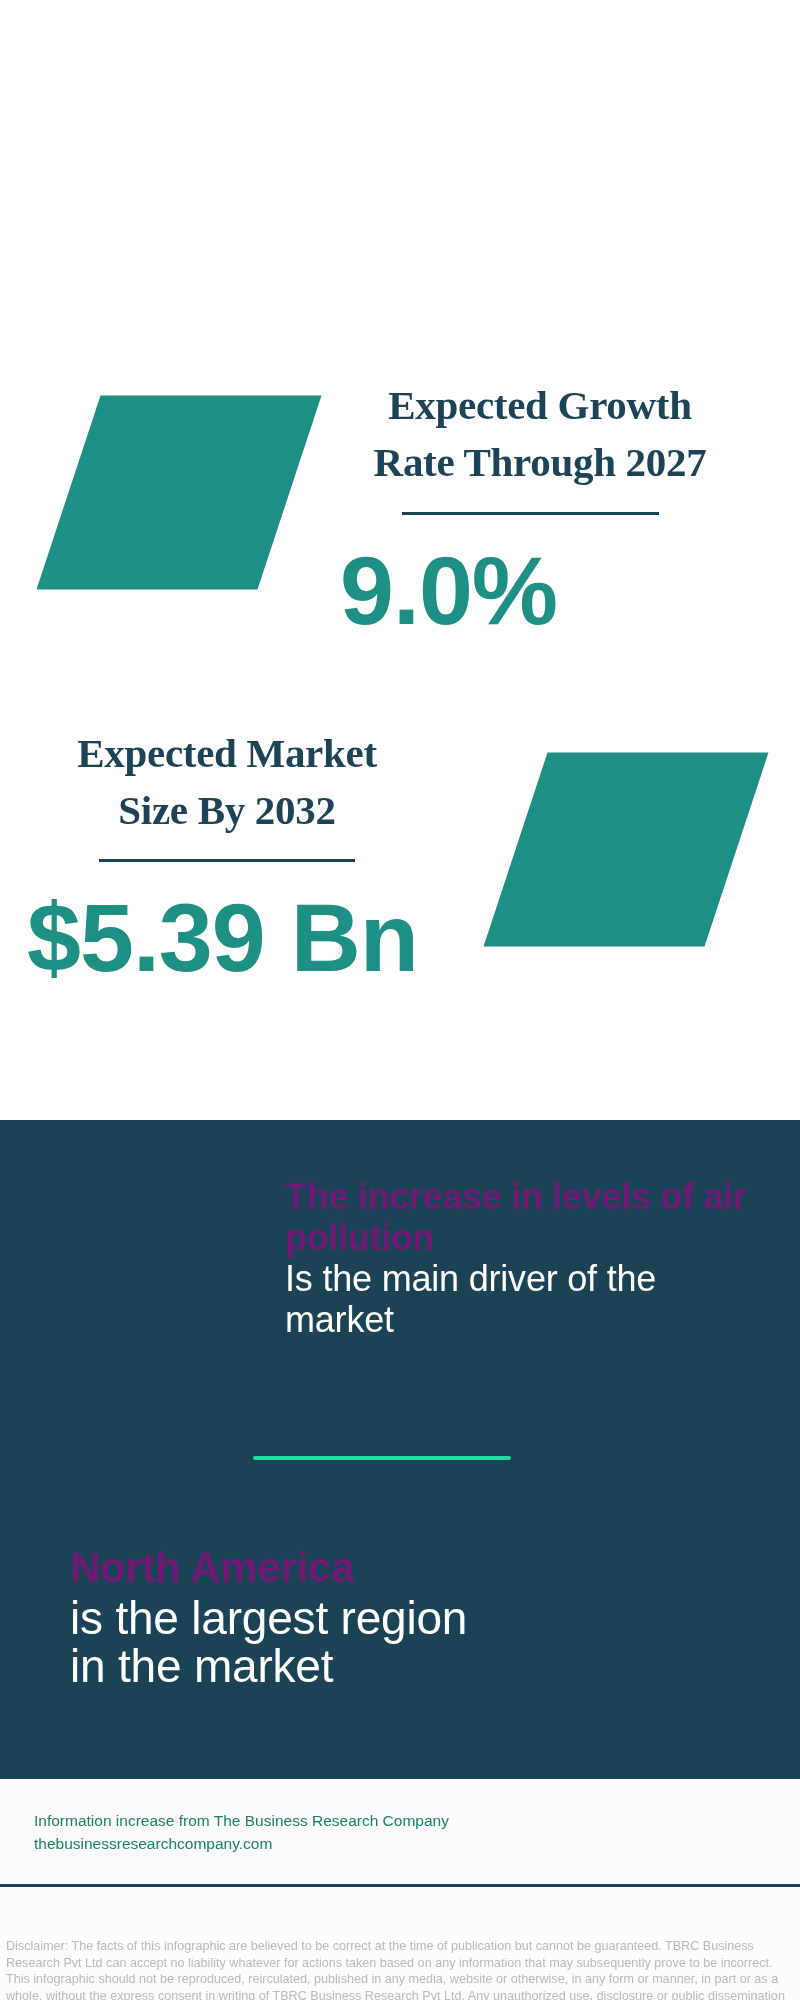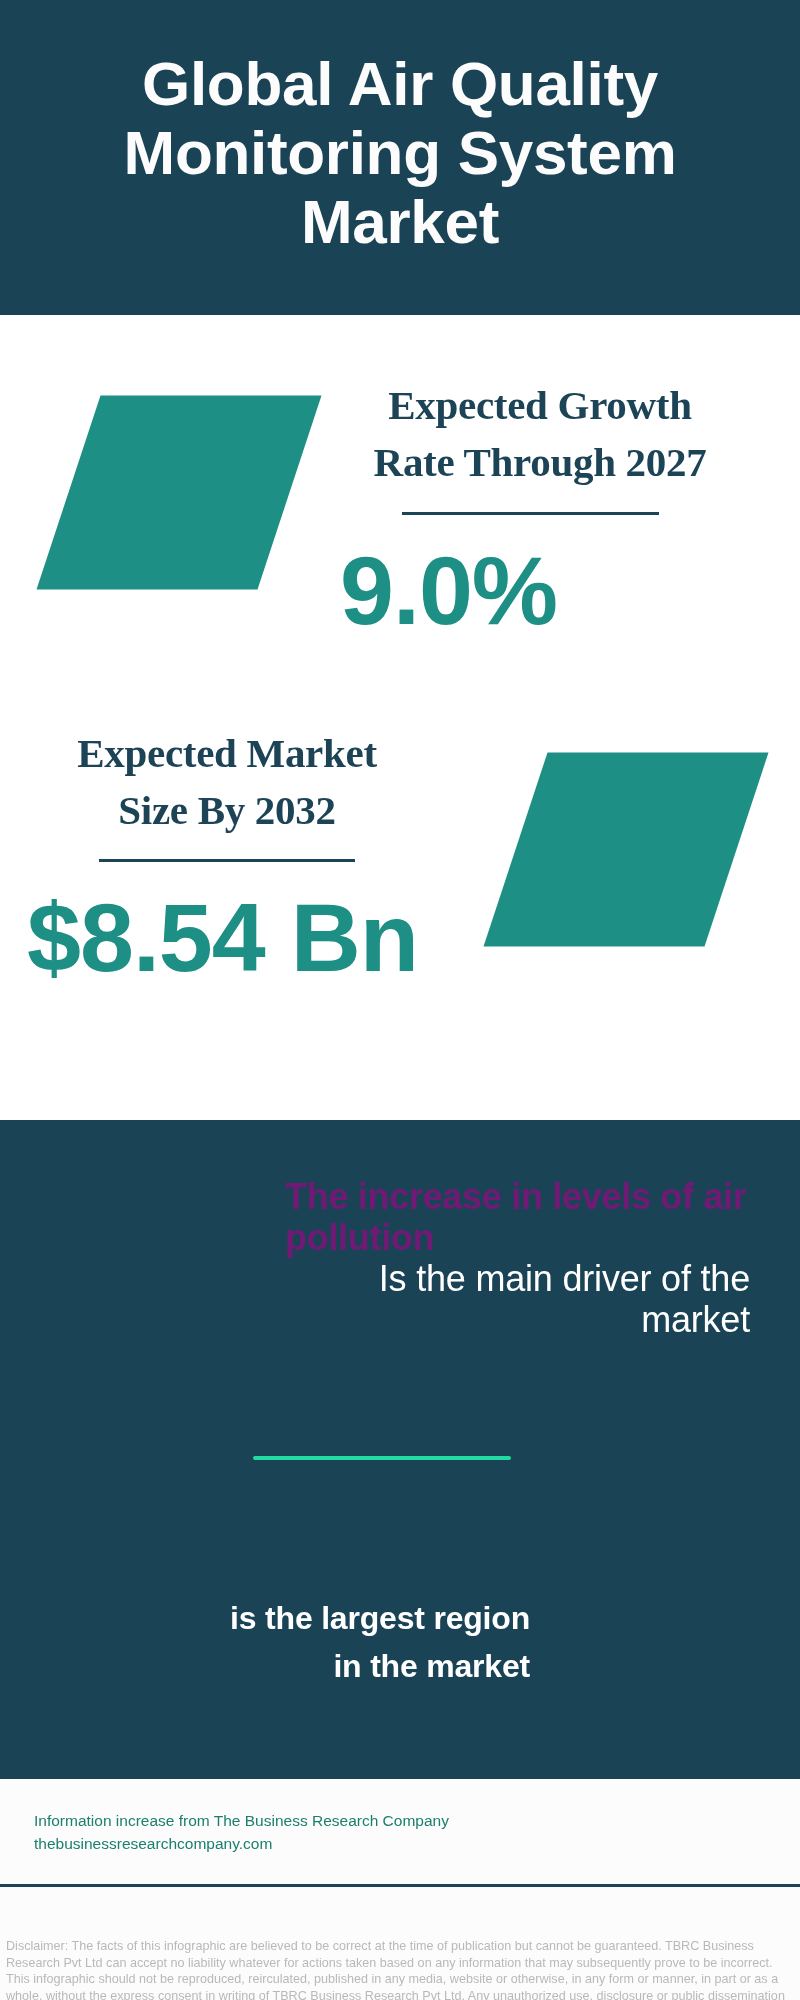--- a/index.html
+++ b/index.html
@@ -23,72 +23,68 @@
   .stat-rule { position:absolute; background:#1c4356; height:3px; }
   .stat-value { position:absolute; color:#1d8f84;
       font-weight:bold; font-size:97px; line-height:97px; letter-spacing:-1px; }
 
   
   .dark { position:absolute; left:0; top:1120px; width:800px; height:659px; background:#1a4355; }
   .skyline { position:absolute; left:0; top:1014px; width:800px; height:110px; }
 
   .blk-title { position:absolute; text-align:left; color:#701a75;
       font-size:36px; font-weight:bold; line-height:41px; white-space:pre-line; letter-spacing:-0.3px; }
-  .blk-sub { position:absolute; text-align:right; color:#ffffff;
+  .blk-sub { position:absolute; text-align:left; color:#ffffff;
       font-size:36px; font-weight:normal; line-height:41px; white-space:pre-line; letter-spacing:-0.2px; }
   .mid-rule { position:absolute; background:#23dba0; height:4px; border-radius:2px; }
 
   
   .footer { position:absolute; left:0; top:1779px; width:800px; height:221px; background:#fcfcfc; }
   .src { position:absolute; color:#1b7f6d; font-size:15.5px; line-height:22.5px; white-space:pre-line; }
   .foot-rule { position:absolute; left:0; width:800px; height:3px; background:#1c4356; }
   .disclaimer { position:absolute; color:#b9b9b9; font-size:12.6px; line-height:16.6px; text-align:left;margin-top:45px; }
 </style>
 </head>
 <body>
 
 <div class="page">
 
-  <div class="header">
-    <div class="header-title">Global Air Quality
-Monitoring System
-Market</div>
-  </div>
 
   <div class="para" style="left:36px; top:395px;">
     <svg width="290" height="196" viewBox="0 0 290 196">
         <polygon points="64.5,0.5 285.5,0.5 221.5,194.5 0.5,194.5" fill="#1d8f84"></polygon>
       </svg>
   </div>
   <div class="stat-head" style="left:340px; top:377px; width:400px;">Expected Growth
 Rate Through 2027</div>
   <div class="stat-rule" style="left:402px; top:512px; width:257px;"></div>
   <div class="stat-value" style="left:340px; top:542px; width:400px;">9.0%</div>
 
   <div class="stat-head" style="left:27px; top:725px; width:400px;">Expected Market
 Size By 2032</div>
   <div class="stat-rule" style="left:99px; top:859px; width:256px;"></div>
-  <div class="stat-value" style="left:27px; top:889px; width:400px;">$8.54 Bn</div>
+  <div class="stat-value" style="left:27px; top:889px; width:400px;">$5.39 Bn</div>
   <div class="para" style="left:483px; top:752px;">
     <svg width="290" height="196" viewBox="0 0 290 196">
         <polygon points="64.5,0.5 285.5,0.5 221.5,194.5 0.5,194.5" fill="#1d8f84"></polygon>
       </svg>
   </div>
 
   <div class="dark"></div>
   <div class="skyline"></div>
 
   <div class="blk-title" style="left:285px; top:1176px; width:465px;">The increase in levels of air
 pollution</div>
   <div class="blk-sub" style="left:285px; top:1258px; width:465px;">Is the main driver of the
 market</div>
 
   <div class="mid-rule" style="left:253px; top:1456px; width:258px;"></div>
 
-  <div class="blk-sub" style="left:70px; top:1594px; width:460px; font-size:32px; line-height:48px;font-weight:bold;">is the largest region
+  <div class="blk-title" style="left:70px; top:1544px; width:460px; font-size:42px; line-height:48px;">North America</div>
+  <div class="blk-sub" style="left:70px; top:1594px; width:460px; font-size:46px; line-height:48px;">is the largest region
 in the market</div>
 
   <div class="footer"></div>
   <div class="src" style="left:34px; top:1810px; width:470px;">Information increase from The Business Research Company
 thebusinessresearchcompany.com</div>
   <div class="foot-rule" style="top:1884px;"></div>
   <div class="disclaimer" style="left:6px; top:1893px; width:790px;">Disclaimer: The facts of this infographic are believed to be correct at the time of publication but cannot be guaranteed. TBRC Business Research Pvt Ltd can accept no liability whatever for actions taken based on any information that may subsequently prove to be incorrect. This infographic should not be reproduced, reirculated, published in any media, website or otherwise, in any form or manner, in part or as a whole, without the express consent in writing of TBRC Business Research Pvt Ltd. Any unauthorized use, disclosure or public dissemination of information contained herein is prohibited. Individual situations and local practices and standards may vary, so viewers and others utilizing information contained within a presentation are free to adopt differing standards and approaches as they see fit.</div>
 
 </div>
 

